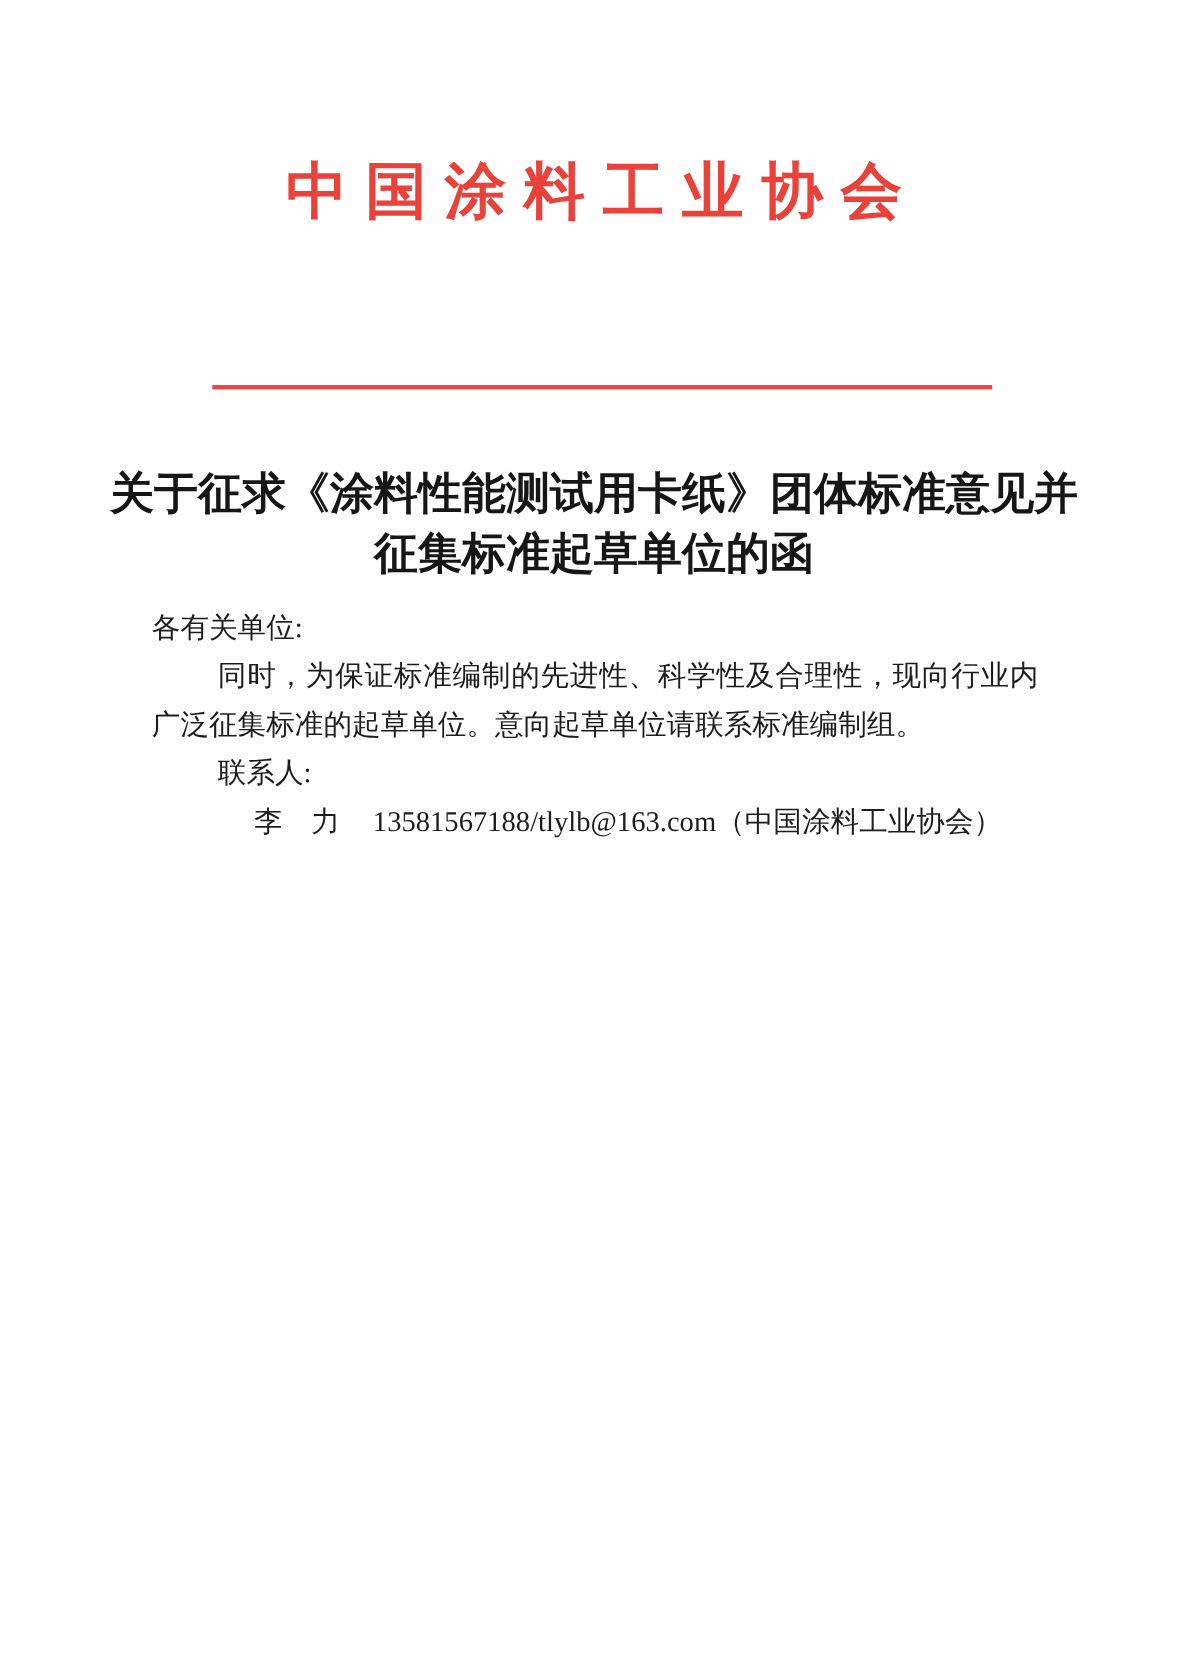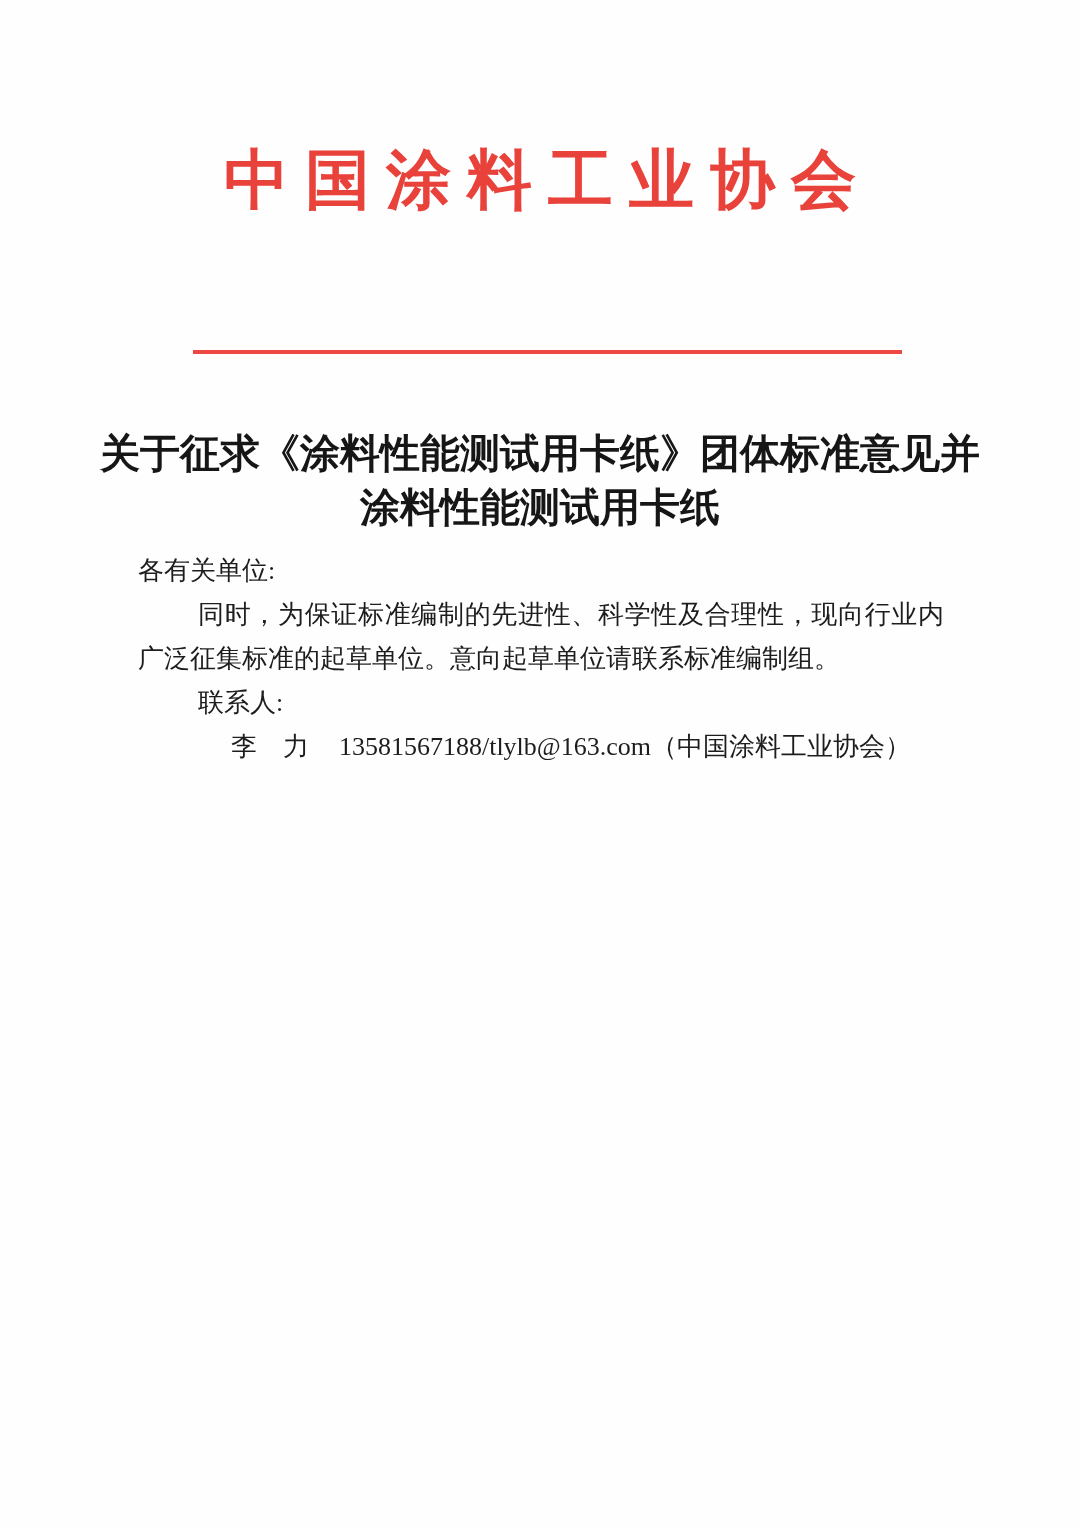--- a/index.html
+++ b/index.html
@@ -16,21 +16,21 @@
     font-family: "Liberation Serif", "DejaVu Serif", serif;
     color: #1b1b1b;
   }
   .assoc-header {
     position: absolute;
     top: 146px;
     left: 0;
     width: 100%;
     text-align: center;
     color: #e8423b;
-    font-size: 65px;
+    font-size: 56px;
     font-weight: bold;
     letter-spacing: 16px;
     text-indent: 16px;
     line-height: 1.05;
     white-space: nowrap;
     font-family: "Liberation Serif", "DejaVu Serif", serif;
   }
   .red-rule {
     position: absolute;
     left: 193px;
@@ -42,21 +42,21 @@
   .doc-title {
     position: absolute;
     top: 426px;
     left: 70px;
     width: 940px;
     text-align: center;
     font-size: 40px;
     line-height: 54px;
     font-weight: bold;
     color: #161616;
-    font-family: Liberation Sans, sans-serif;
+    font-family: Liberation Mono, monospace;
   }
   .body-text {
     position: absolute;
     top: 549px;
     left: 138px;
     width: 806px;
     font-size: 26px;
     line-height: 44px;
     text-align: justify;
     color: #1d1d1d;
@@ -88,21 +88,21 @@
 <body>
 
 <div class="page">
 
   <div class="assoc-header">中国涂料工业协会</div>
 
   <div class="red-rule"></div>
 
   <div class="doc-title">
     <div>关于征求《涂料性能测试用卡纸》团体标准意见并</div>
-    <div>涂料性能测试用卡纸</div>
+    <div>征集标准起草单位的函</div>
   </div>
 
   <div class="body-text">
     <p class="salutation">各有关单位:</p>
 
 
 
     <p class="para">同时，为保证标准编制的先进性、科学性及合理性，现向行业内广泛征集标准的起草单位。意向起草单位请联系标准编制组。</p>
 
     <p class="contacts-heading">联系人:</p>

